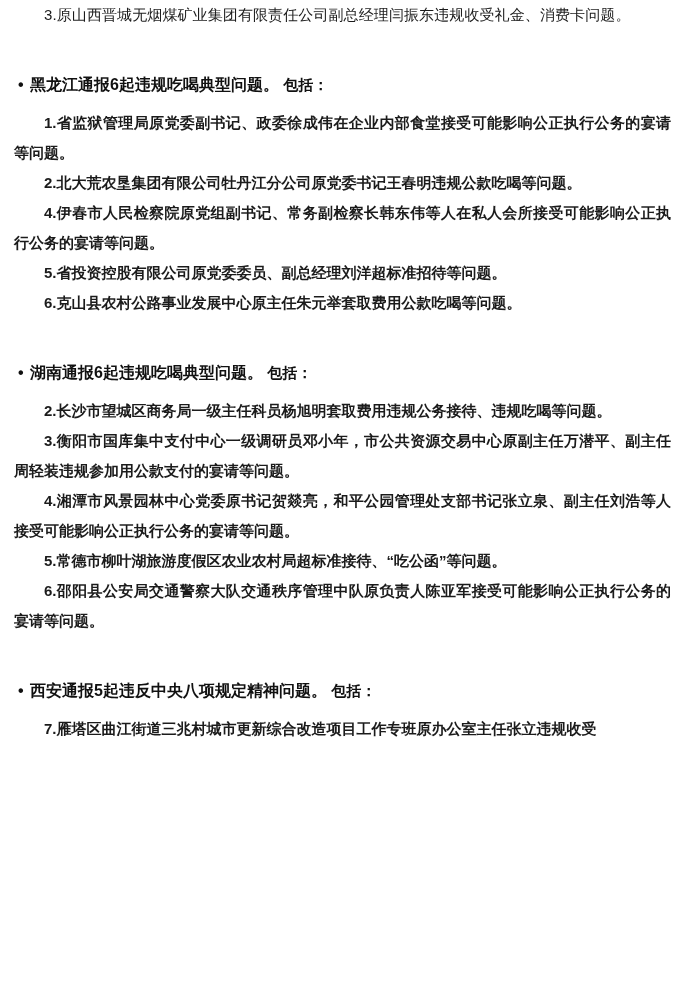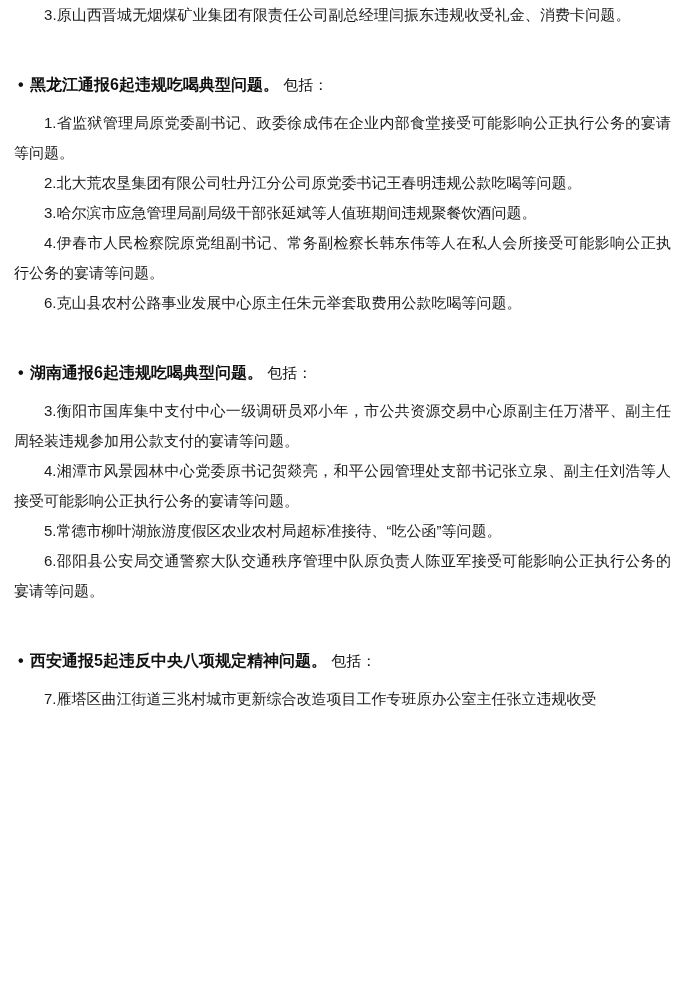--- a/index.html
+++ b/index.html
@@ -45,31 +45,32 @@
   .section-head .bullet {
     position: absolute;
     left: 4px;
     top: 0px;
     font-weight: bold;
     font-size: 16px;
     line-height: 30px;
     color: #111;
   }
   .section-head .suffix {
-    font-weight: normal;
+    font-weight: bold;
     font-size: 15px;
   }
   .item {
     margin: 0;
     font-size: 15px;
     line-height: 30px;
     text-align: justify;
     text-justify: inter-ideograph;
     color: #1b1b1b;
     text-indent: 2em;
+    font-weight: bold;
   }
   .spacer-md { height: 14px; }
   .block { margin-bottom: 0; }
 </style>
 </head>
 <body>
 
 <div class="page">
   <div class="doc-body">
 
@@ -78,33 +79,34 @@
     <div class="spacer-md"></div>
 
     <div class="block">
       <div class="section-head">
         <span class="bullet">•</span>
         <span>黑龙江通报6起违规吃喝典型问题。</span>
         <span class="suffix">包括：</span>
       </div>
       <p class="item">1.省监狱管理局原党委副书记、政委徐成伟在企业内部食堂接受可能影响公正执行公务的宴请等问题。</p>
       <p class="item">2.北大荒农垦集团有限公司牡丹江分公司原党委书记王春明违规公款吃喝等问题。</p>
-      <p class="item">3.哈尔滨市应急管理局副局级干部张延斌等人值班期间违规聚餐饮酒问题。</p>
       <p class="item">4.伊春市人民检察院原党组副书记、常务副检察长韩东伟等人在私人会所接受可能影响公正执行公务的宴请等问题。</p>
+      <p class="item">5.省投资控股有限公司原党委委员、副总经理刘洋超标准招待等问题。</p>
       <p class="item">6.克山县农村公路事业发展中心原主任朱元举套取费用公款吃喝等问题。</p>
     </div>
 
     <div class="spacer-md"></div>
 
     <div class="block">
       <div class="section-head">
         <span class="bullet">•</span>
         <span>湖南通报6起违规吃喝典型问题。</span>
         <span class="suffix">包括：</span>
       </div>
+      <p class="item">2.长沙市望城区商务局一级主任科员杨旭明套取费用违规公务接待、违规吃喝等问题。</p>
       <p class="item">3.衡阳市国库集中支付中心一级调研员邓小年，市公共资源交易中心原副主任万潜平、副主任周轻装违规参加用公款支付的宴请等问题。</p>
       <p class="item">4.湘潭市风景园林中心党委原书记贺燚亮，和平公园管理处支部书记张立泉、副主任刘浩等人接受可能影响公正执行公务的宴请等问题。</p>
       <p class="item">5.常德市柳叶湖旅游度假区农业农村局超标准接待、“吃公函”等问题。</p>
       <p class="item">6.邵阳县公安局交通警察大队交通秩序管理中队原负责人陈亚军接受可能影响公正执行公务的宴请等问题。</p>
     </div>
 
     <div class="spacer-md"></div>
 
     <div class="block">
       <div class="section-head">

